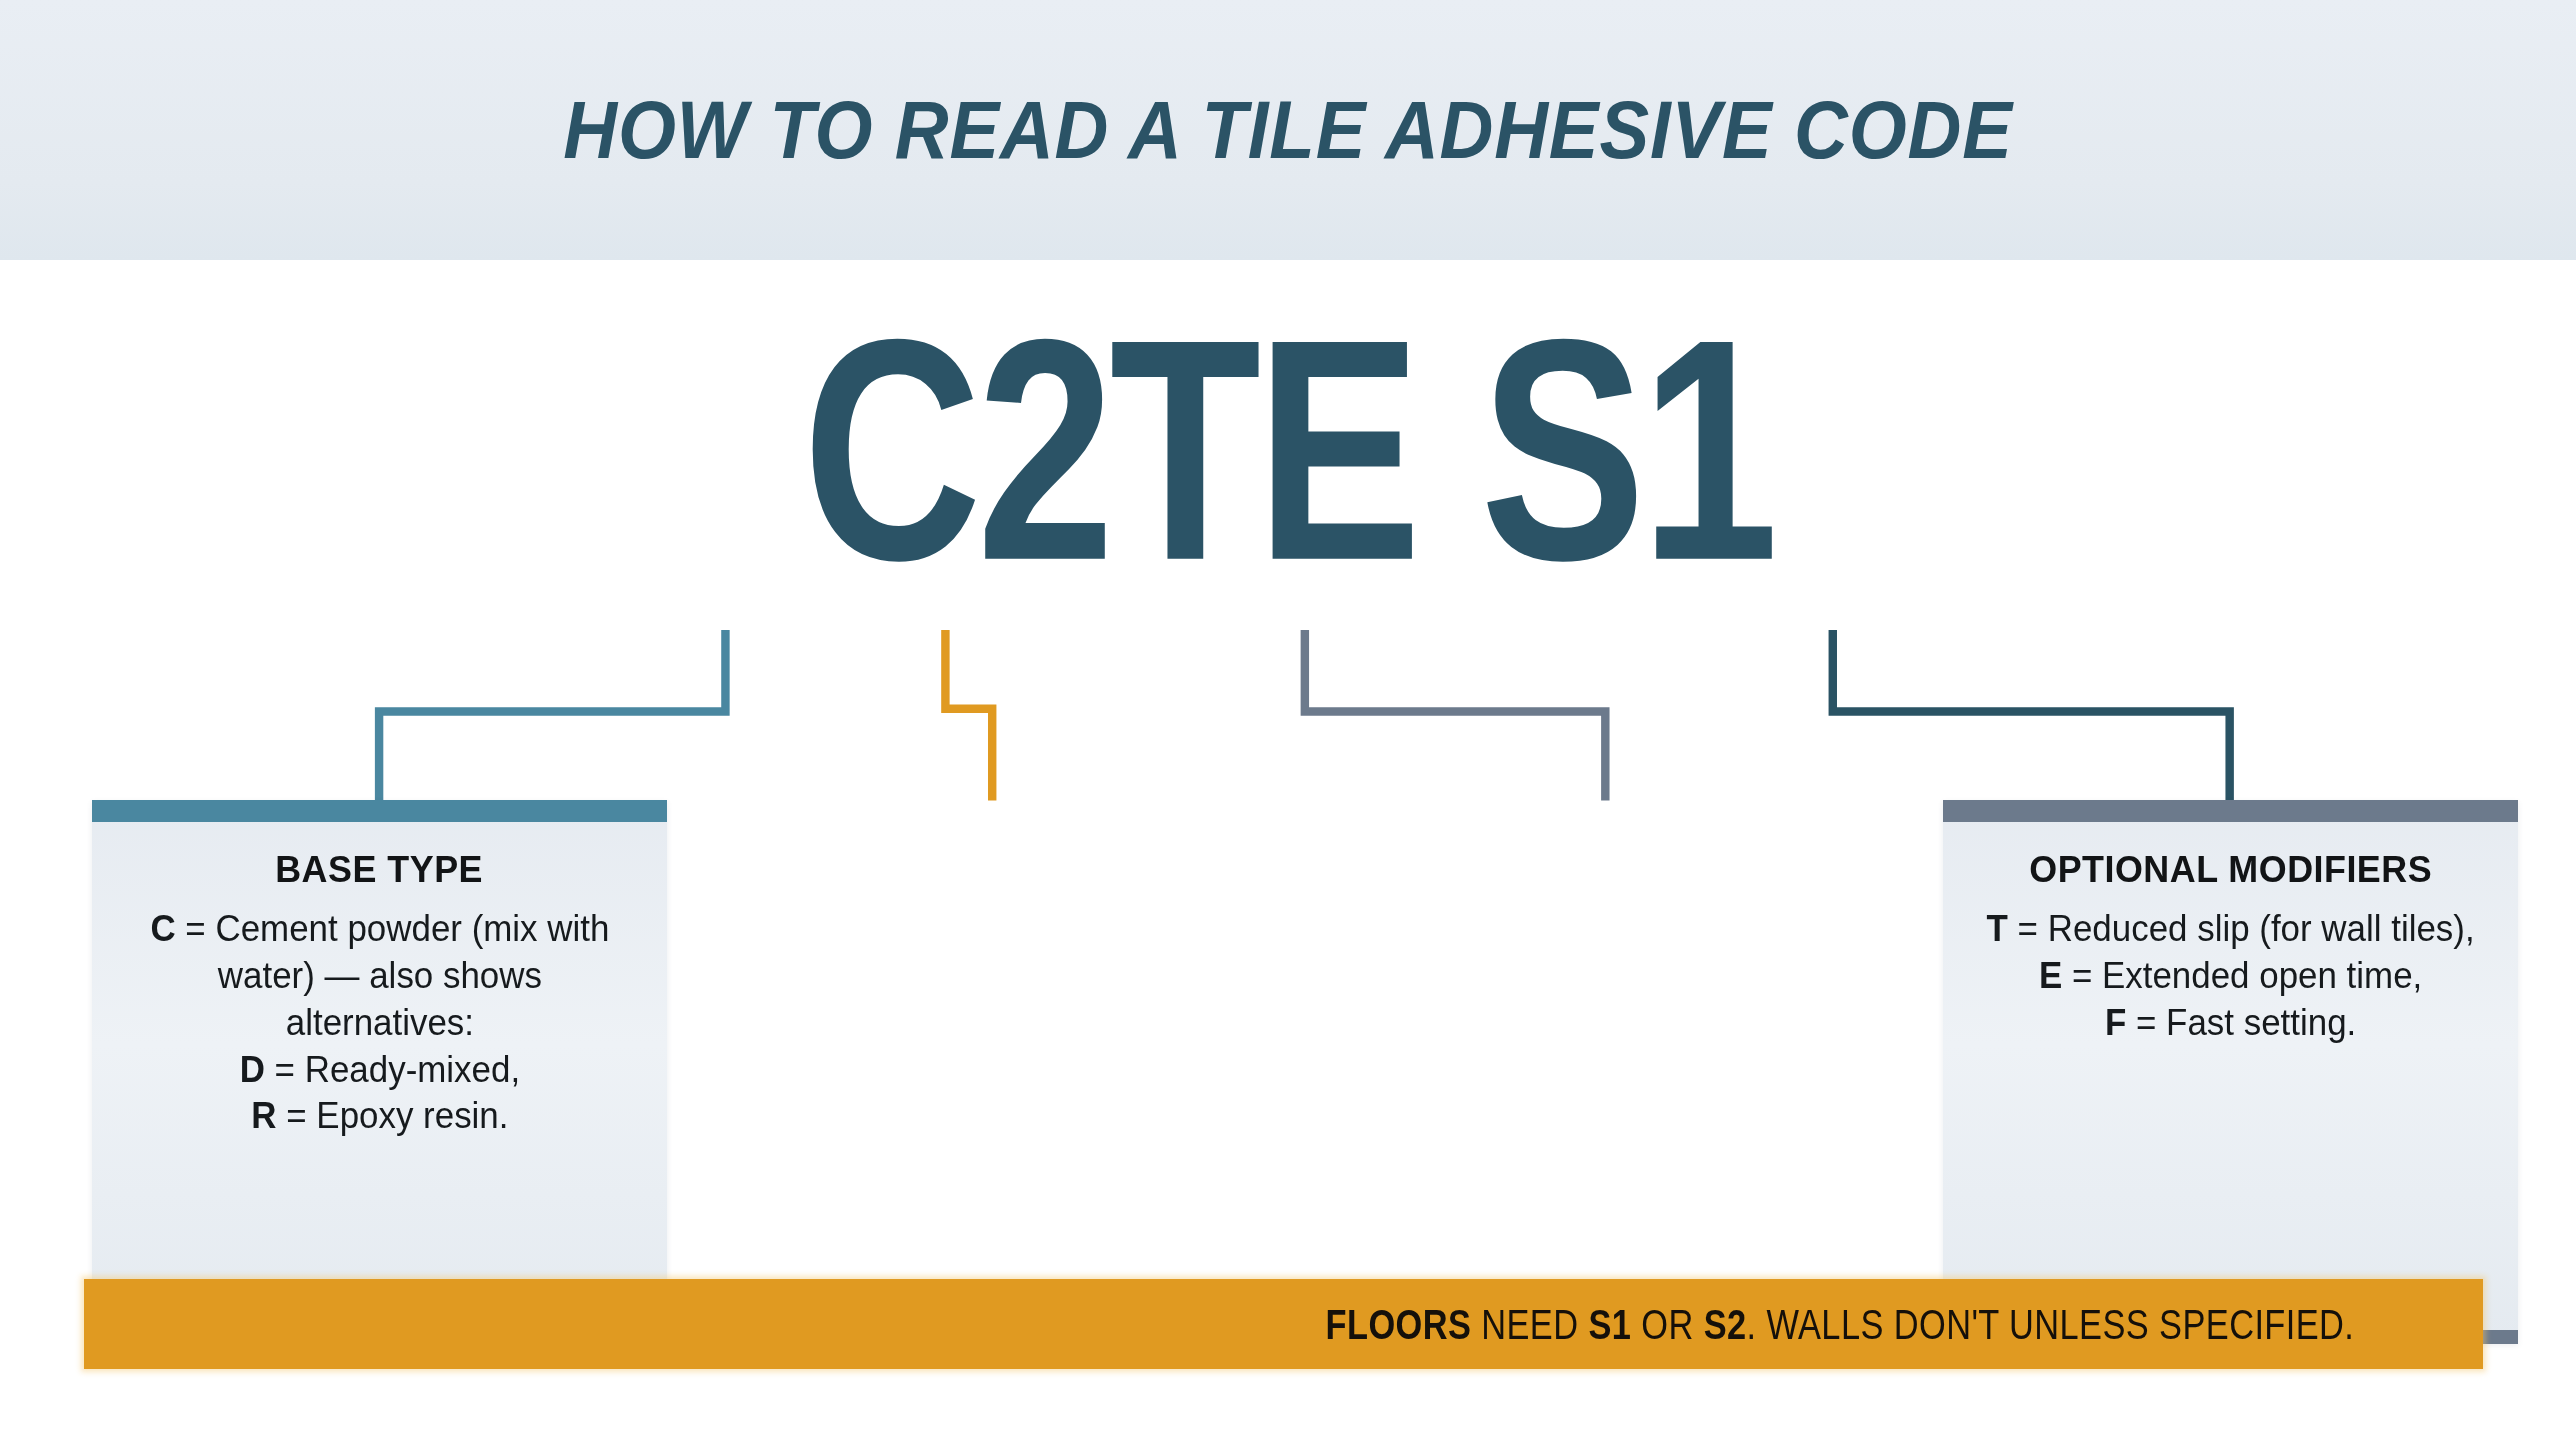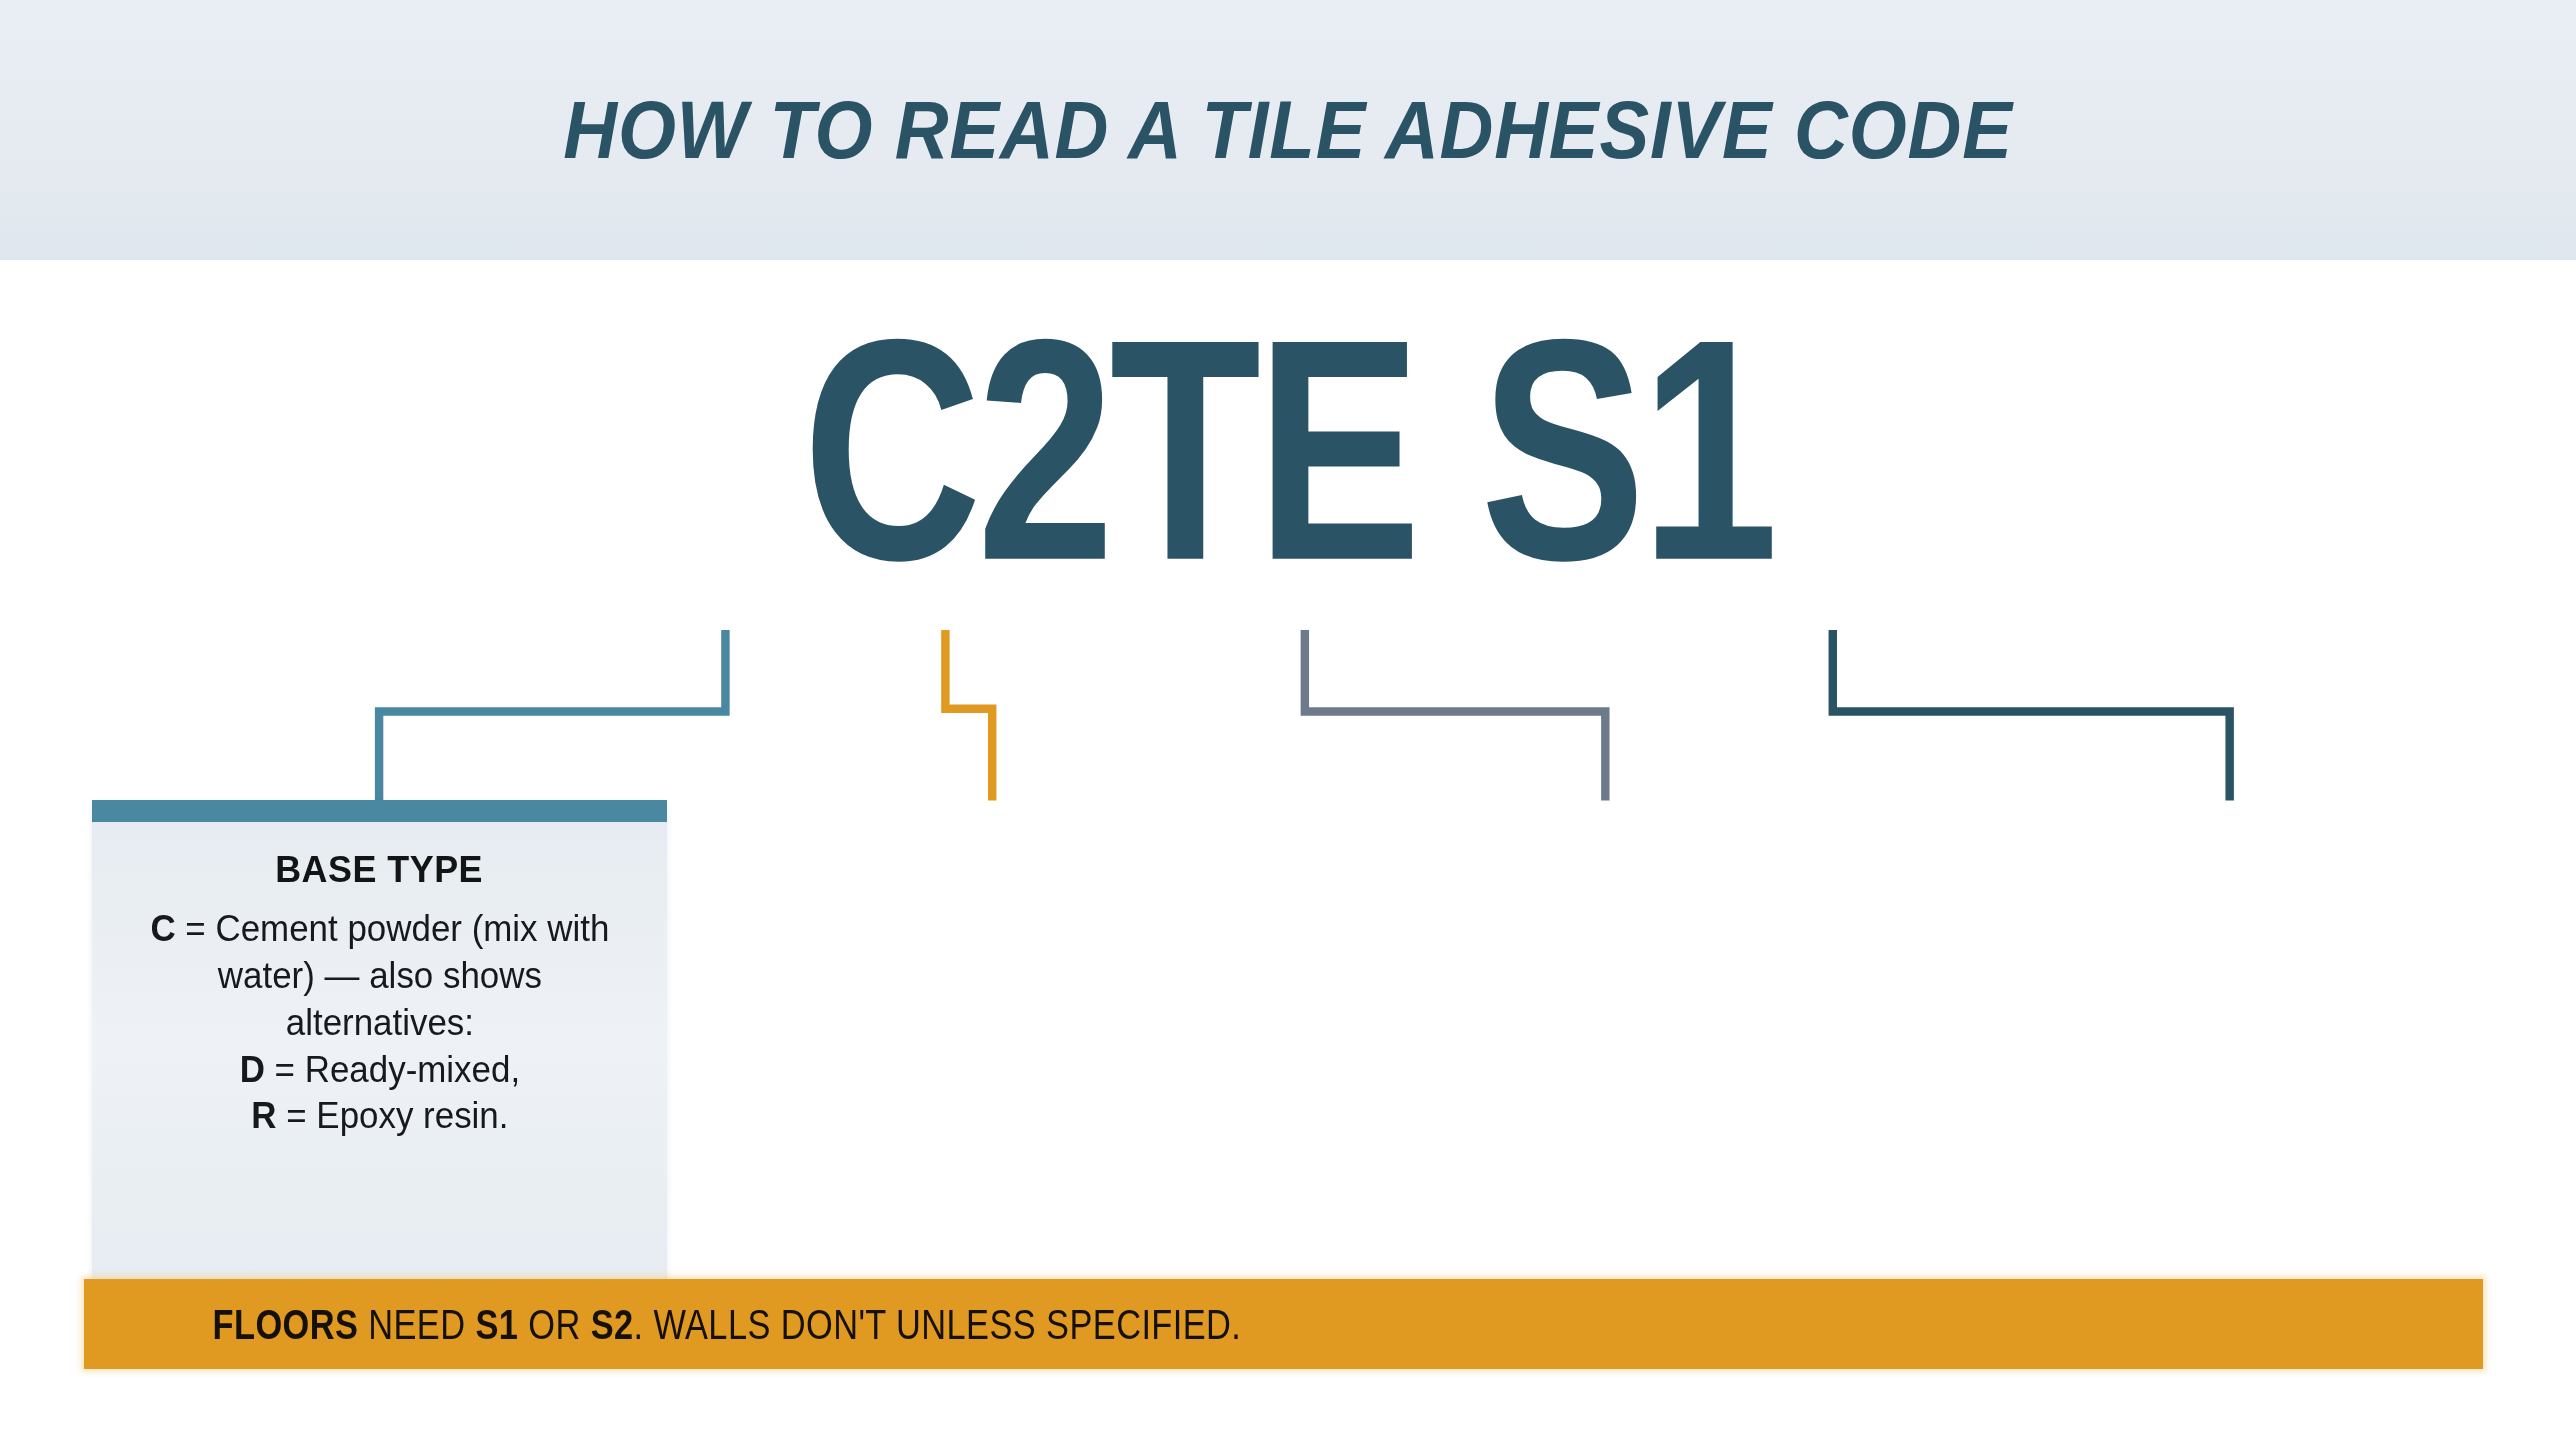--- a/index.html
+++ b/index.html
@@ -130,21 +130,21 @@
   #bottom-banner {
     position: absolute;
     left: 84px;
     top: 1279px;
     width: 2399px;
     height: 90px;
     background: #e09a21;
     box-shadow: 0 0 5.6px 2.8px rgba(245,200,110,0.45);
     display: flex;
     align-items: center;
-    justify-content: flex-start;
+    justify-content: flex-end;
   }
   #bottom-banner-text {
     color: #15100a;
     font-size: 43px;
     font-weight: normal;
     letter-spacing: 0.5px;
     transform: scaleX(0.80);
     white-space: nowrap;
   }
   #bottom-banner-text b { font-weight: bold; }
@@ -174,20 +174,28 @@
   <div class="card">
     <div class="card-bar-top" style="background: rgb(74, 135, 160);"></div>
     <div class="card-body">
       <div class="card-title">BASE TYPE</div>
       <div class="card-desc"><b>C</b> = Cement powder (mix with water) — also shows alternatives:<br><b>D</b> = Ready-mixed,<br><b>R</b> = Epoxy resin.</div>
     </div>
     <div class="card-bar-bottom" style="background: rgb(74, 135, 160);"></div>
   </div>
 
 
+  <div class="card">
+    <div class="card-bar-top" style="background: rgb(108, 122, 140);"></div>
+    <div class="card-body">
+      <div class="card-title">OPTIONAL MODIFIERS</div>
+      <div class="card-desc"><b>T</b> = Reduced slip (for wall tiles),<br><b>E</b> = Extended open time,<br><b>F</b> = Fast setting.</div>
+    </div>
+    <div class="card-bar-bottom" style="background: rgb(108, 122, 140);"></div>
+  </div>
 
 
 </div>
 
 <div id="bottom-banner" style="background: rgb(224, 154, 33);">
   <div id="bottom-banner-text" style="color: rgb(21, 16, 10);"><b>FLOORS</b> NEED <b>S1</b> OR <b>S2</b>. WALLS DON'T UNLESS SPECIFIED.</div>
 </div>
 
 
 </body></html>

